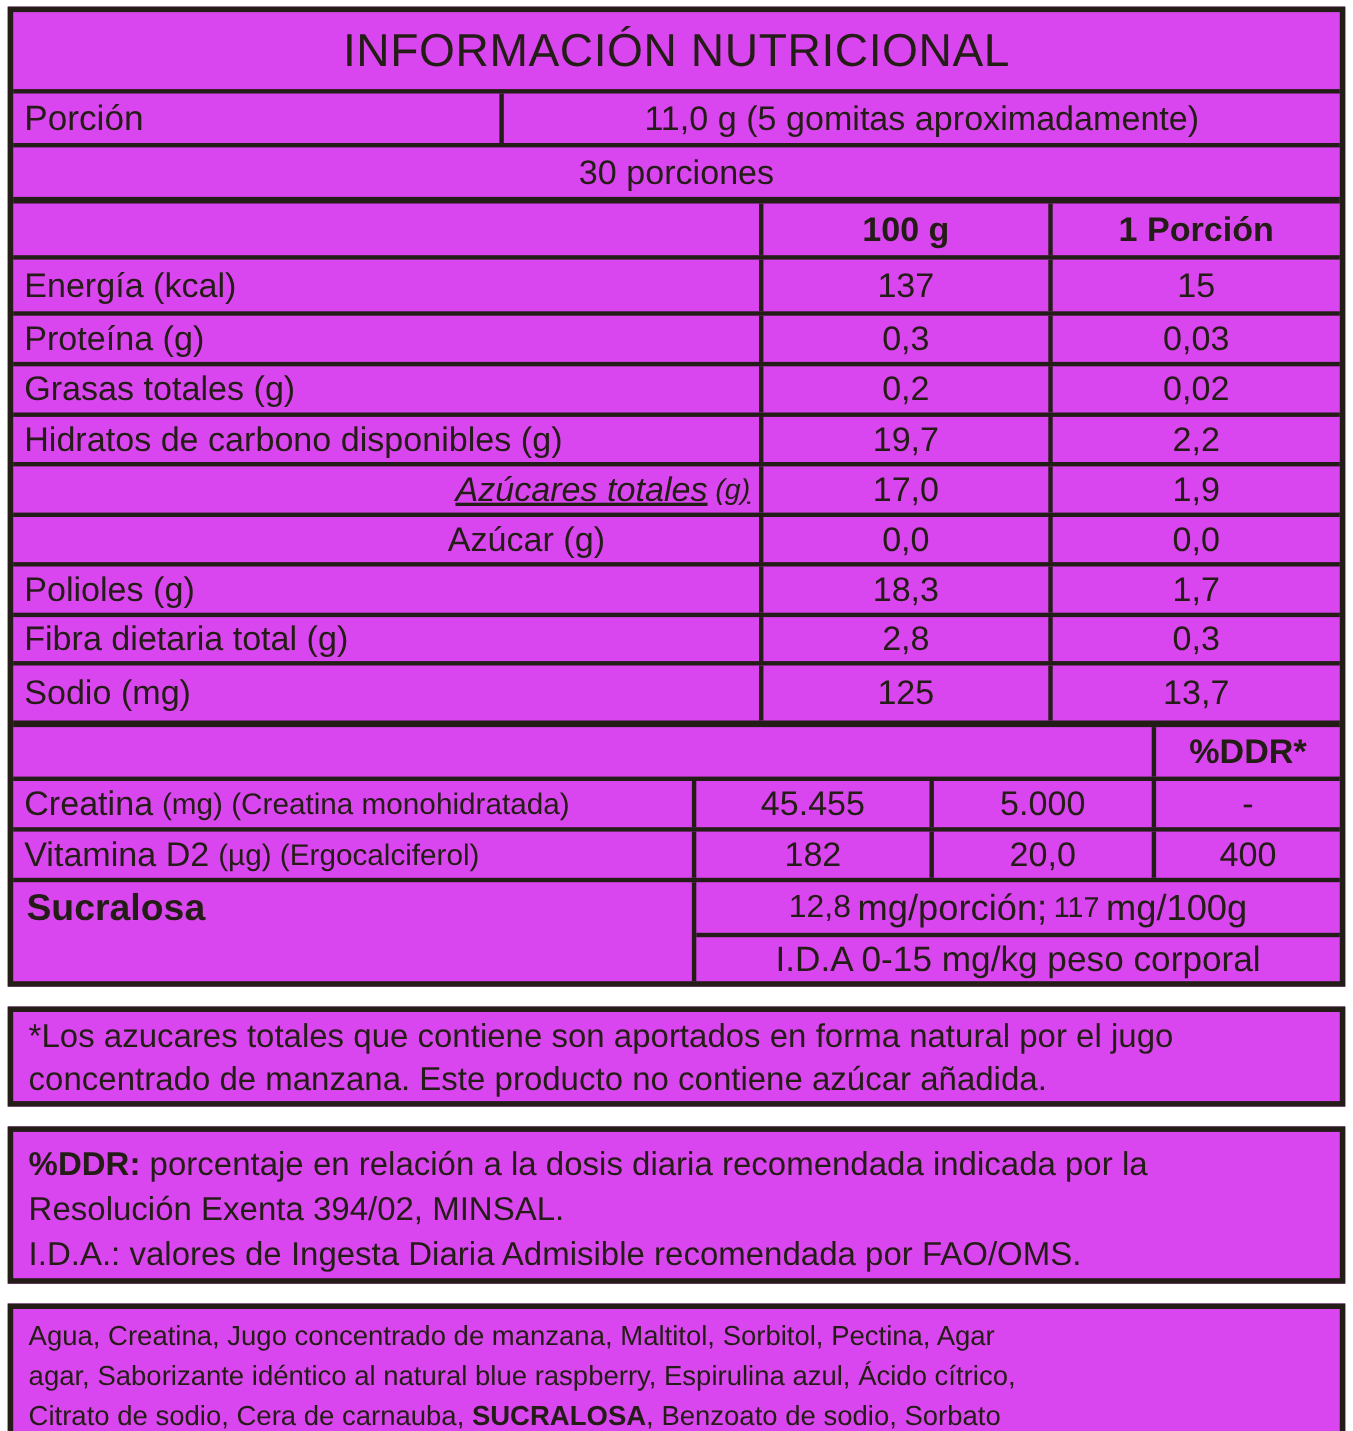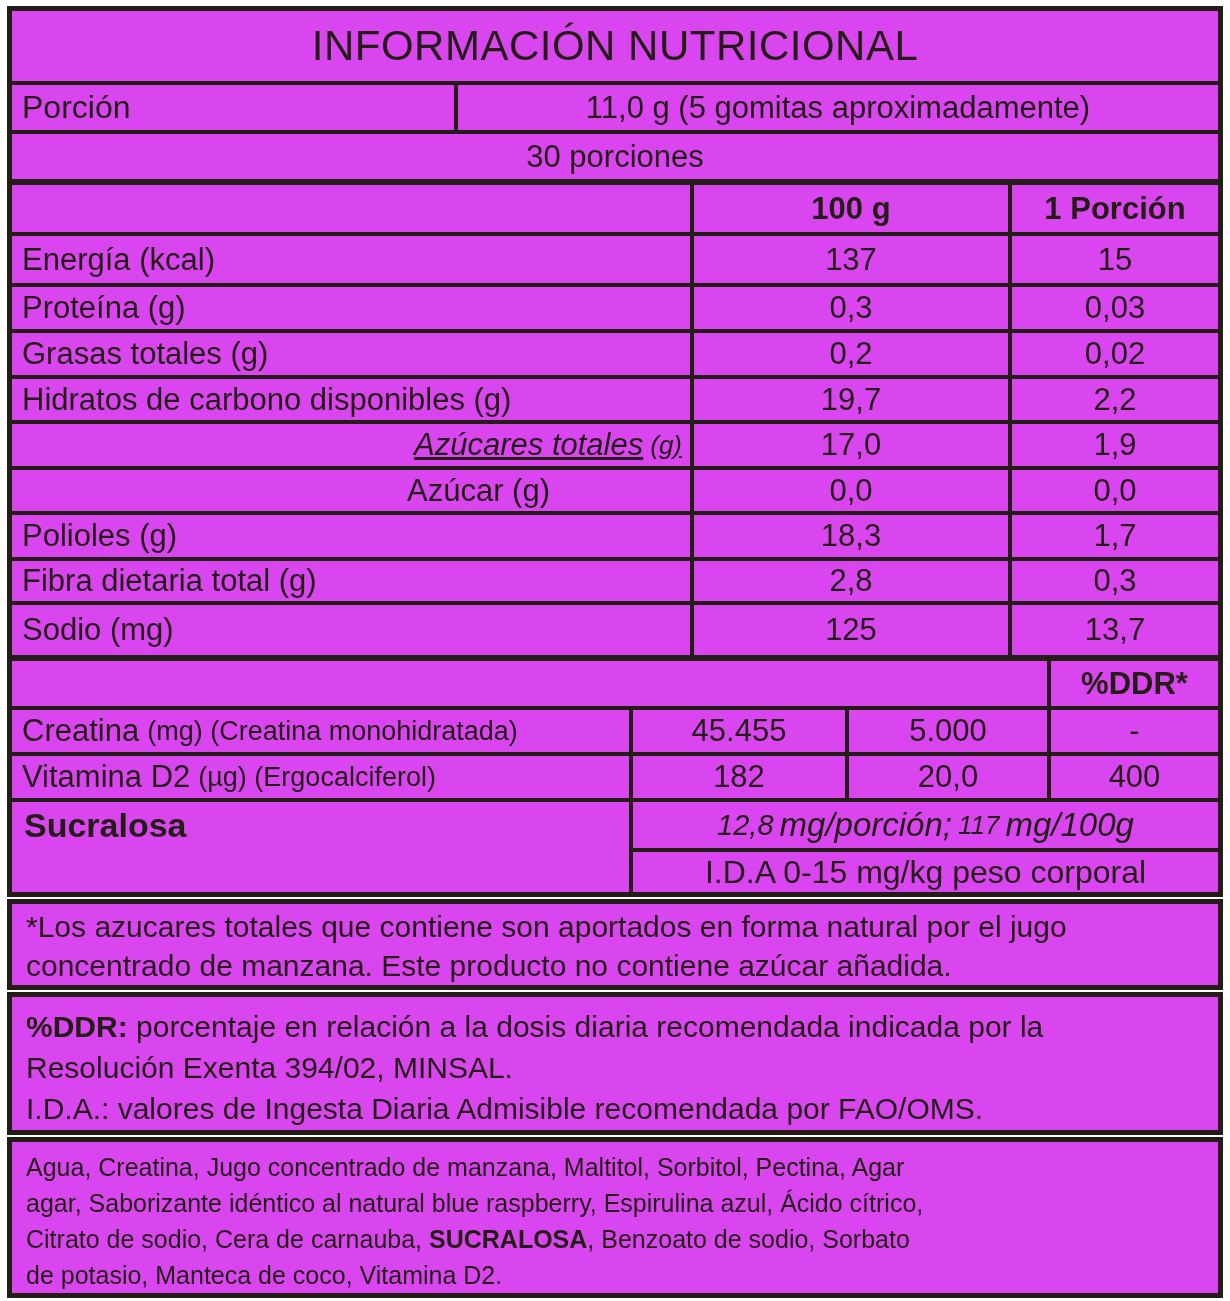--- a/index.html
+++ b/index.html
@@ -1,39 +1,39 @@
 <!DOCTYPE html>
 <html><head>
 <meta charset="utf-8">
 <style>
   * { margin:0; padding:0; box-sizing:border-box; }
   body { background:#ffffff; font-family:"Liberation Sans", sans-serif; color:#241c16; }
   .sheet { position:relative; width:1230px; height:1301px; background:#ffffff; overflow:hidden; }
   .box { margin:0 7px; border:5px solid #241c16; background:#d946ef; }
   .box.first { margin-top:6px; }
-  .box + .box { margin-top:2px;padding-left:14px; }
+  .box + .box { margin-top:18px;padding-left:14px; }
 
   
   .row { display:flex; border-top:4px solid #241c16; align-items:stretch; }
   .row.no-top { border-top:none; }
   .row.thick { border-top-width:6px; }
   .c { display:flex; align-items:center; overflow:hidden; white-space:nowrap; }
   .c + .c { border-left:4px solid #241c16; }
   .c.right { justify-content:flex-end; }
 
   .r-title   { height:70px; }
   .r-title .c { width:100%; justify-content:center; font-size:42px; letter-spacing:0.5px; }
   .r-serving { height:49px; font-size:32px; }
   .r-serving .c1 { width:442px; padding-left:10px; }
   .r-serving .c2 { flex:1; justify-content:center; font-size:31px; }
 
   .r-cols { height:53px; font-weight:700; font-size:31px; }
   .r-nut  { font-size:31px; }
   .col-label { width:678px; padding-left:10px; }
-  .col-100   { width:318px; justify-content:center; }
+  .col-100   { width:263px; justify-content:center; }
   .col-por   { flex:1; justify-content:center; }
 
   .h51{height:51px}.h46{height:46px}.h45{height:45px}.h44{height:44px}.h54{height:54px}
 
   .lbl-italic { font-style:italic;text-decoration:underline; }
   .sfx { font-size:26px; margin-left:7px; }
   .pad-r8   { padding-right:8px; }
   .pad-r140 { padding-right:140px; }
 
   .r-ddrhdr { height:51px; }
@@ -44,21 +44,21 @@
   .r-micro .m-label { width:617px; padding-left:10px; }
   .r-micro .m-v1 { width:216px; justify-content:center; }
   .r-micro .m-v2 { width:202px; justify-content:center; }
   .r-micro .m-ddr { flex:1; justify-content:center; }
   .lbl-detail { font-size:27px; margin-left:8px; }
 
   .r-sucgroup { height:94px; }
   .suc-label { width:617px; padding-left:12px; align-items:flex-start; padding-top:4px;
                font-weight:700; font-size:34px; }
   .suc-values { flex:1; display:flex; flex-direction:column; border-left:4px solid #241c16; }
-  .suc-line1 { height:46px; display:flex; align-items:center; justify-content:center; font-size:33px;font-style:italic; }
+  .suc-line1 { height:46px; display:flex; align-items:center; justify-content:center; font-size:33px; }
   .suc-line2 { flex:1; border-top:4px solid #241c16; display:flex; align-items:center;
                justify-content:center; font-size:32px; }
   .num-sm  { font-size:29px; margin-right:6px; }
   .num-sm2 { font-size:26px; margin:0 6px; }
 
   
   .note { font-size:30px; }
   .note .ln { white-space:nowrap; }
   .box-sugars { height:91px; padding:3px 10px 0 10px; line-height:39px; }
   .box-ddrnote { height:143px; padding:9px 10px 0 10px; line-height:41px; }

